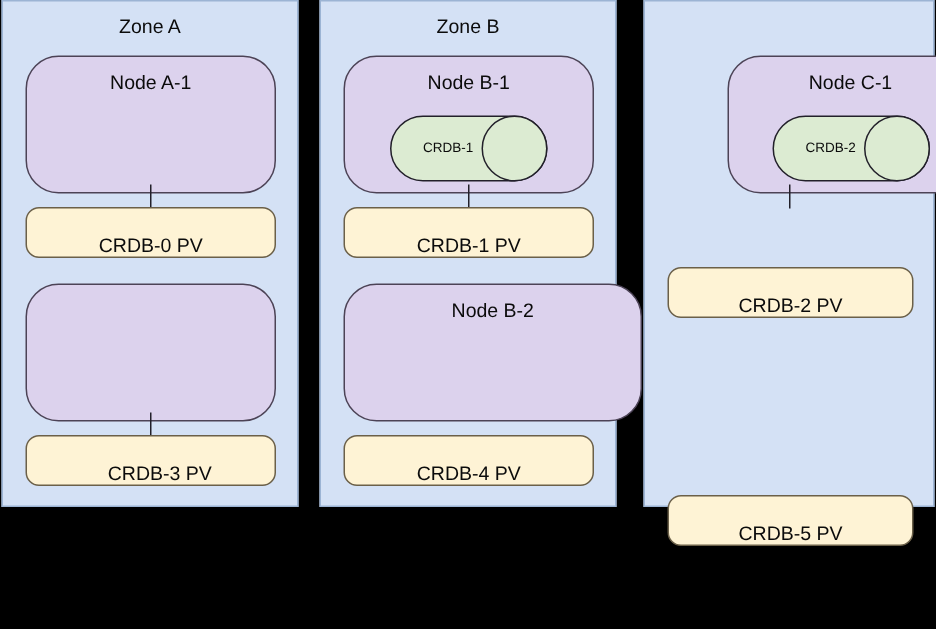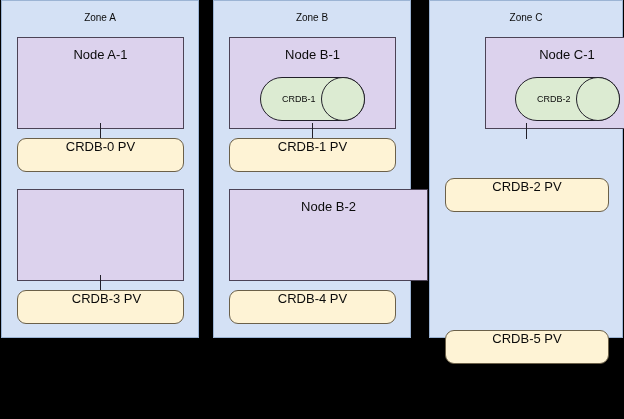--- a/index.html
+++ b/index.html
@@ -30,32 +30,32 @@
     background: #D4E1F5;
     border: 1px solid #9CB4D4;
     box-sizing: border-box;
   }
   .zone-title {
     position: absolute;
     left: 0;
     right: 0;
     top: 9px;
     text-align: center;
-    font-size: 10px;
+    font-size: 13px;
     color: #0b0b0b;
     line-height: 15px;
     white-space: nowrap;
   }
 
   
   .node {
     position: absolute;
     background: #DCD2ED;
     border: 1px solid #4c4356;
-    border-radius: 0;
+    border-radius: 22px;
     box-sizing: border-box;
   }
   .node-title {
     position: absolute;
     left: 0;
     right: 0;
     top: 9px;
     text-align: center;
     font-size: 13px;
     color: #0b0b0b;
@@ -86,21 +86,21 @@
   }
 
   
   .pv {
     position: absolute;
     background: #FEF3D5;
     border: 1px solid #6b6049;
     border-radius: 9px;
     box-sizing: border-box;
     display: flex;
-    align-items: flex-start;
+    align-items: flex-end;
     justify-content: center;
   }
   .pv-label {
     font-size: 13px;
     color: #0b0b0b;
     line-height: 15px;
     white-space: nowrap;
   }
 
   
@@ -154,21 +154,20 @@
 
     <div class="node" style="left:15px; top:188px; width:199px; height:92px;">
       <div class="node-title">Node B-2</div>
     </div>
     <div class="pv" style="left:15px; top:289px; width:167px; height:34px;">
       <span class="pv-label">CRDB-4 PV</span>
     </div>
   </div>
 
   <div class="zone" style="left:429px; top:0px; width:194px; height:338px;">
-    <div class="zone-title">Zone C</div>
 
     <div class="node" style="left:15px; top:36px; width:164px; height:92px;margin-left:40px;">
       <div class="node-title">Node C-1</div>
       <div class="cyl" style="left:29px; top:39px; width:105px; height:44px;">
         <svg width="105" height="44" viewBox="0 0 105 44">
           <path d="M 22,0.5 L 83,0.5 A 21.5,21.5 0 0 1 83,43.5 L 22,43.5 A 21.5,21.5 0 0 1 22,0.5 Z" fill="#DCEBD2" stroke="#22202a" stroke-width="1"></path>
           <ellipse cx="83" cy="22" rx="21.5" ry="21.5" fill="#DCEBD2" stroke="#22202a" stroke-width="1"></ellipse>
         </svg>
         <div class="cyl-label">CRDB-2</div>
       </div>

